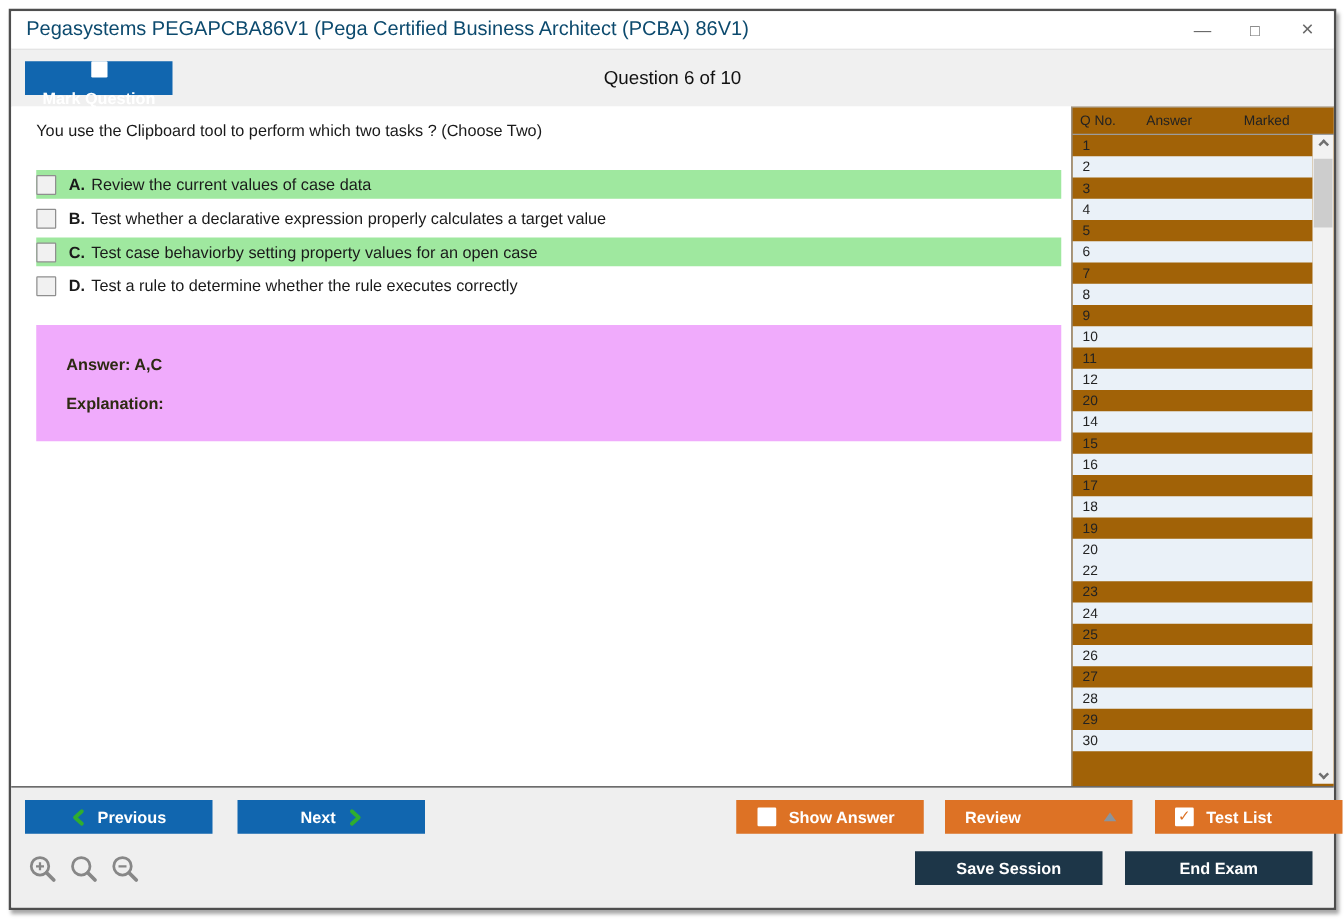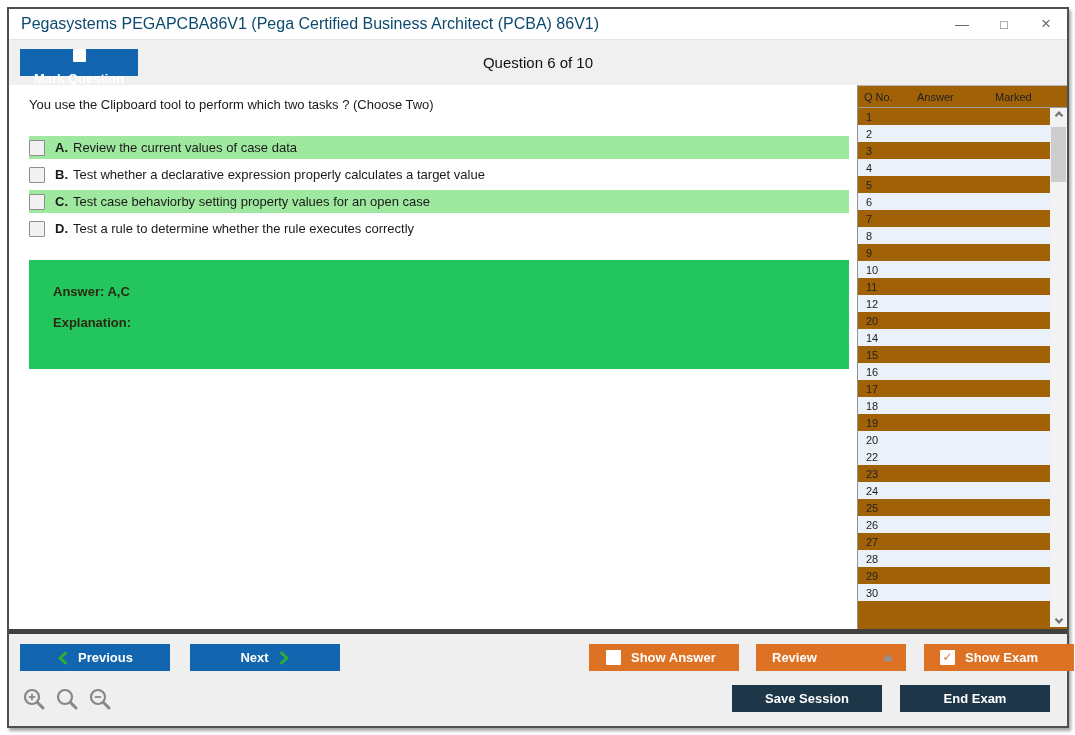--- a/index.html
+++ b/index.html
@@ -31,39 +31,39 @@
   .qcounter { width:100%; text-align:center; font-weight:normal; font-size:15px; color:#111; }
   
   .main { flex:1; display:flex; min-height:0; }
   .content { flex:1; background:#fff; padding:10px 0 0 20px; min-width:0; }
   .qtext { font-size:13px; color:#1a1a1a; margin-top:2px; }
   .options { margin-top:24px; margin-right:8px; }
   .option { display:flex; align-items:center; min-height:23px; margin-bottom:4px; font-size:13px; color:#1a1a1a; }
   .option.hl { background:#9FE89F; }
   .optcb { flex:none; width:16px; height:16px; background:#f1f1f1; border:1px solid #8f8f8f; border-radius:1px; margin-right:10px; margin-left:0; cursor:pointer; }
   .optletter { font-weight:bold; margin-right:5px; white-space:nowrap; }
-  .answerbox { margin-top:20px; margin-right:8px; height:109px; background:#22c55e; padding:24px 0 0 24px; }
+  .answerbox { margin-top:20px; margin-right:8px; height:93px; background:#f0abfc; padding:24px 0 0 24px; }
   .ans,.exp { font-weight:bold; font-size:13px; color:#2d2a12; }
   .exp { margin-top:16px; }
   
   .panel { width:210px; flex:none; background:#a16207; border-left:1px solid #949494; border-top:1px solid #b5b5b5; display:flex; flex-direction:column; }
   .panel-header { height:22px; flex:none; display:flex; align-items:center; font-size:11px; color:#222; border-bottom:1px solid #9c9c9c; padding-left:6px; }
   .ph.c1 { width:53px; } .ph.c2 { width:78px; } .ph.c3 { flex:1; }
   .panel-body { flex:1; position:relative; min-height:0; overflow:hidden; }
   .rows { position:absolute; left:0; top:0; right:17px; bottom:0; }
   .lrow { height:17px; display:flex; align-items:center; padding-left:8px; font-size:11px; color:#222; cursor:default; }
   .lrow.even { background:#EAF1F8; }
   .scrollbar { position:absolute; right:0; top:0; bottom:2px; width:17px; background:#F2F2F2; }
   .sb-btn { position:absolute; left:0; width:17px; height:16px; display:flex; align-items:center; justify-content:center; cursor:pointer; }
   .sb-btn.up { top:1px; } .sb-btn.down { bottom:1px; }
   .chev { width:6px; height:6px; border-left:2px solid #707070; border-top:2px solid #707070; transform:rotate(45deg) translate(-1px,-1px); }
   .chev.dn { transform:rotate(225deg) translate(-1px,-1px); }
   .sb-thumb { position:absolute; left:1px; top:19px; width:15px; height:55px; background:#CDCDCD; cursor:pointer; }
   
-  .footer { height:97px; flex:none; background:#EFEFEF; border-top:5px solid #404040; position:relative; }
+  .footer { height:97px; flex:none; background:#EFEFEF; border-top:1px solid #404040; position:relative; }
   .fbtn { position:absolute; height:27px; width:150px; display:flex; align-items:center; border:none; color:#fff; font-size:13px; font-family:inherit; cursor:pointer; }
   .blue { background:#1166AF; font-weight:bold; }
   .orange { background:#DD7225; font-weight:600;margin-left:24px; }
   .navy { background:#1D3648; font-weight:600; }
   .fbtn.center { justify-content:center; gap:10px; }
   #btn-prev { left:11px; top:10px; }
   #btn-next { left:181px; top:10px; }
   #btn-show-answer { left:556px; top:10px; padding-left:17px; gap:10px; }
   #btn-review { left:723px; top:10px; justify-content:space-between; padding:0 13px 0 16px; }
   #btn-show-list { left:891px; top:10px; padding-left:16px; gap:10px; }
@@ -259,21 +259,21 @@
     <button class="fbtn orange" id="btn-show-answer">
       <span class="cb-empty" style="width:15px;height:15px;"></span>
       <span>Show Answer</span>
     </button>
     <button class="fbtn orange" id="btn-review">
       <span>Review</span>
       <span class="tri-up"></span>
     </button>
     <button class="fbtn orange" id="btn-show-list">
       <span class="cb-checked">✓</span>
-      <span>Show Exam</span>
+      <span>Test List</span>
     </button>
 
     <button class="fbtn navy" id="btn-save-session">
       <span>Save Session</span>
     </button>
     <button class="fbtn navy" id="btn-end-exam">
       <span>End Exam</span>
     </button>
 
     <div class="zoomicons">

